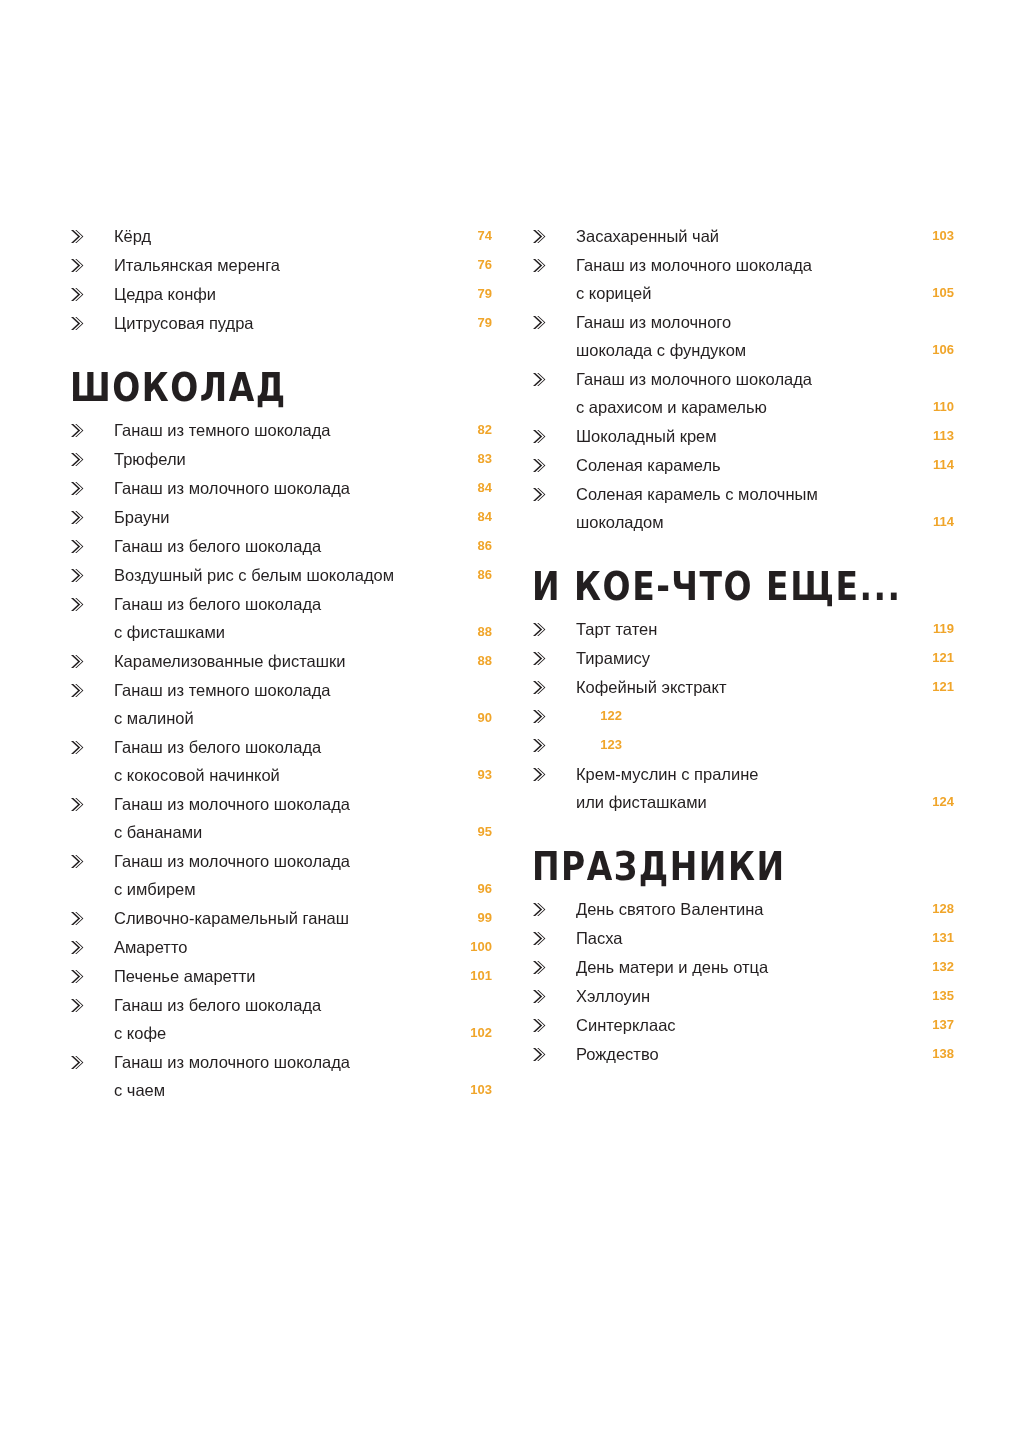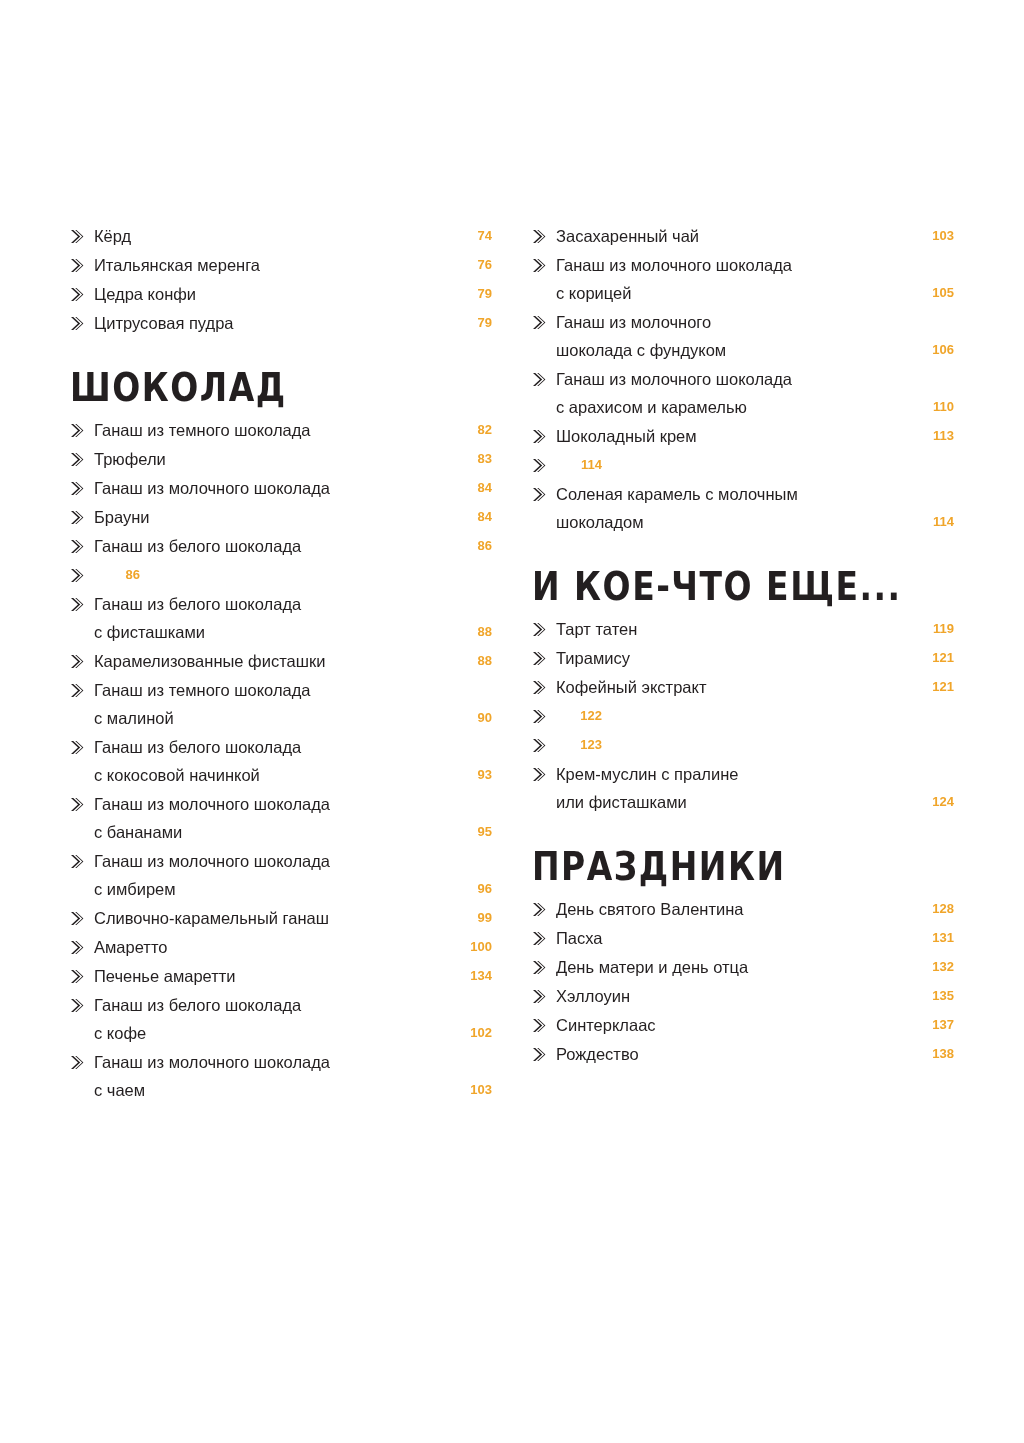--- a/index.html
+++ b/index.html
@@ -48,20 +48,21 @@
     transform-origin: left top;
   }
   .heading-wrap {
     height: 44px;
   }
   .entry {
     display: flex;
     align-items: flex-start;
     margin-bottom: 1px;
     min-height: 28px;
+    gap: 20px;
   }
   .bullet {
     flex: 0 0 24px;
     width: 24px;
     font-size: 16px;
     line-height: 28px;
     color: #231f20;
     font-weight: bold;
     position: relative;
     top: 0px;
@@ -196,20 +197,21 @@
             <span class="entry-title">Ганаш из белого шоколада</span>
             <span class="entry-page">86</span>
           </div>
           <div class="entry">
             <span class="bullet">
               <svg width="14" height="13" viewBox="0 0 14 13">
                 <path d="M1 0 L8 6.5 L1 13 L3.2 13 L10.2 6.5 L3.2 0 Z" fill="#231f20"></path>
                 <path d="M5.2 0 L12.2 6.5 L5.2 13 L6.4 13 L13.4 6.5 L6.4 0 Z" fill="#231f20"></path>
               </svg>
             </span>
+            <span class="entry-title">Воздушный рис с белым шоколадом</span>
             <span class="entry-page">86</span>
           </div>
           <div class="entry two-line">
             <span class="bullet">
               <svg width="14" height="13" viewBox="0 0 14 13">
                 <path d="M1 0 L8 6.5 L1 13 L3.2 13 L10.2 6.5 L3.2 0 Z" fill="#231f20"></path>
                 <path d="M5.2 0 L12.2 6.5 L5.2 13 L6.4 13 L13.4 6.5 L6.4 0 Z" fill="#231f20"></path>
               </svg>
             </span>
             <span class="entry-title">Ганаш из белого шоколада
@@ -291,21 +293,21 @@
             <span class="entry-page">100</span>
           </div>
           <div class="entry">
             <span class="bullet">
               <svg width="14" height="13" viewBox="0 0 14 13">
                 <path d="M1 0 L8 6.5 L1 13 L3.2 13 L10.2 6.5 L3.2 0 Z" fill="#231f20"></path>
                 <path d="M5.2 0 L12.2 6.5 L5.2 13 L6.4 13 L13.4 6.5 L6.4 0 Z" fill="#231f20"></path>
               </svg>
             </span>
             <span class="entry-title">Печенье амаретти</span>
-            <span class="entry-page">134</span>
+            <span class="entry-page">101</span>
           </div>
           <div class="entry two-line">
             <span class="bullet">
               <svg width="14" height="13" viewBox="0 0 14 13">
                 <path d="M1 0 L8 6.5 L1 13 L3.2 13 L10.2 6.5 L3.2 0 Z" fill="#231f20"></path>
                 <path d="M5.2 0 L12.2 6.5 L5.2 13 L6.4 13 L13.4 6.5 L6.4 0 Z" fill="#231f20"></path>
               </svg>
             </span>
             <span class="entry-title">Ганаш из белого шоколада
 с кофе</span>
@@ -379,20 +381,21 @@
             <span class="entry-title">Шоколадный крем</span>
             <span class="entry-page">113</span>
           </div>
           <div class="entry">
             <span class="bullet">
               <svg width="14" height="13" viewBox="0 0 14 13">
                 <path d="M1 0 L8 6.5 L1 13 L3.2 13 L10.2 6.5 L3.2 0 Z" fill="#231f20"></path>
                 <path d="M5.2 0 L12.2 6.5 L5.2 13 L6.4 13 L13.4 6.5 L6.4 0 Z" fill="#231f20"></path>
               </svg>
             </span>
+            <span class="entry-title">Соленая карамель</span>
             <span class="entry-page">114</span>
           </div>
           <div class="entry two-line">
             <span class="bullet">
               <svg width="14" height="13" viewBox="0 0 14 13">
                 <path d="M1 0 L8 6.5 L1 13 L3.2 13 L10.2 6.5 L3.2 0 Z" fill="#231f20"></path>
                 <path d="M5.2 0 L12.2 6.5 L5.2 13 L6.4 13 L13.4 6.5 L6.4 0 Z" fill="#231f20"></path>
               </svg>
             </span>
             <span class="entry-title">Соленая карамель с молочным

